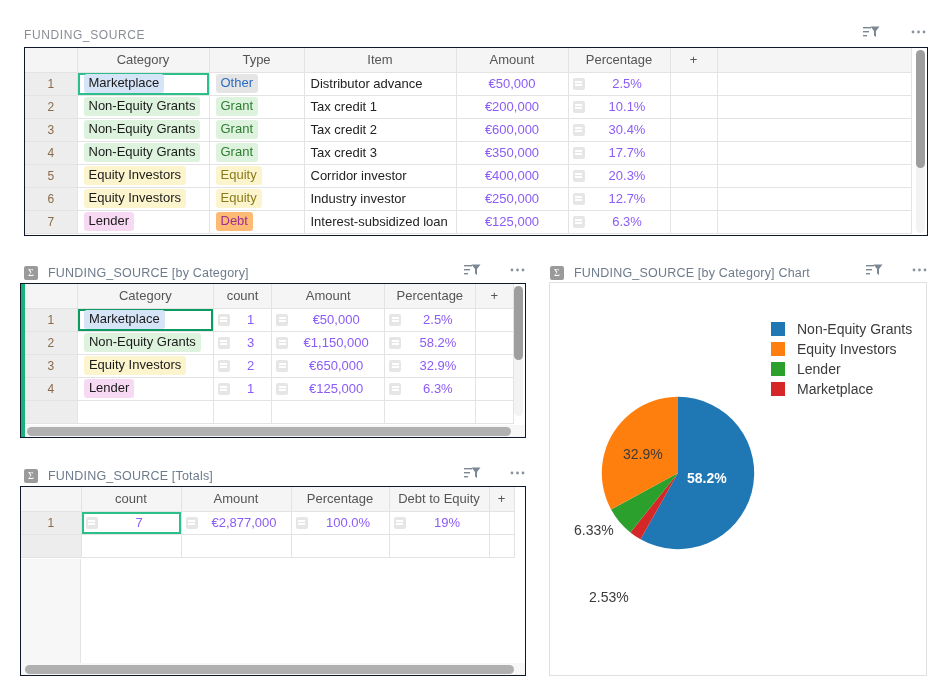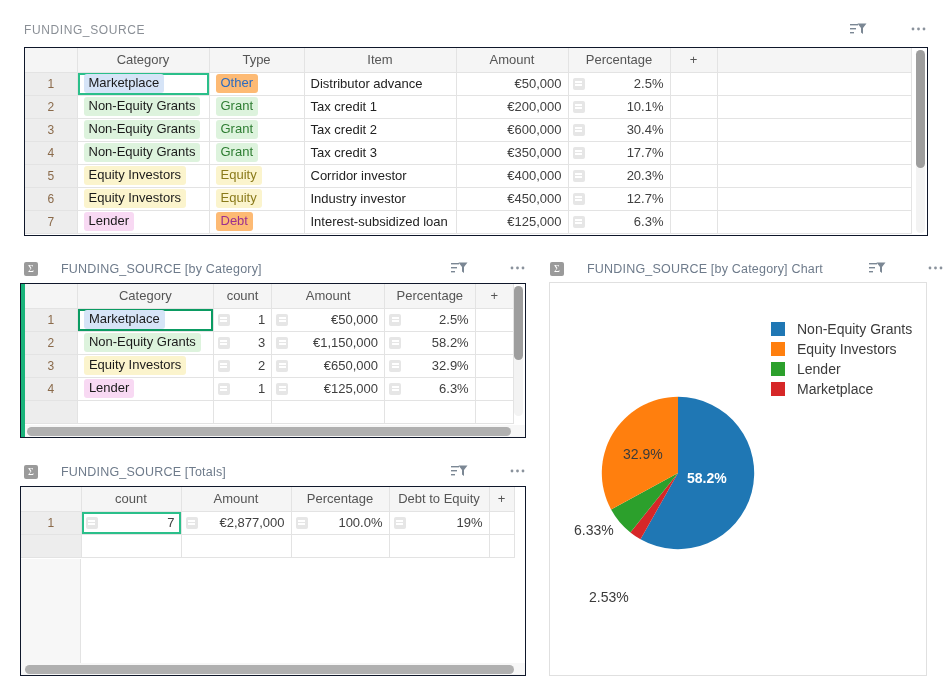--- a/index.html
+++ b/index.html
@@ -9,23 +9,23 @@
     background: #ffffff;
     font-family: "Liberation Sans", sans-serif;
     font-size: 13px;
     color: #333333;
     overflow: hidden;
   }
 
   
   .panel { position: absolute; }
   .panel-head {
-    display: flex; align-items: center;
+    display: flex; align-items: flex-end;
     height: 22px;
-    gap: 23px;
+    gap: 10px;
   }
   .sigma-badge {
     width: 14px; height: 14px;
     background: #9a9a9a;
     border-radius: 2px;
     color: #ffffff;
     font-size: 10px;
     line-height: 14px;
     text-align: center;
     font-family: "Liberation Serif", serif;
@@ -77,37 +77,37 @@
     font-size: 13px;
   }
   table.grid thead th.gutter { background: #f5f5f5; }
   td.gutter, th.gutter {
     background: #ededed;
     color: #8a6a4a;
     text-align: center;
     font-size: 12px;
     padding: 0;
   }
-  td.num { text-align: right; color: #404040; }
+  td.num { text-align: center; color: #8b5cf6; }
   td.txt { text-align: left; color: #222; }
   .plus-col { color: #444; font-size: 15px; text-align: center; }
 
   
   .chip {
     display: inline-block;
     padding: 1px 5px 2px 5px;
     border-radius: 3px;
     font-size: 13px;
     line-height: 16px;
   }
   .chip-blue   { background: #d6e4f7; color: #1a1a1a; }
   .chip-green  { background: #ddf3dd; color: #1a1a1a; }
   .chip-yellow { background: #fbf4cd; color: #1a1a1a; }
   .chip-pink   { background: #f8d9f3; color: #1a1a1a; }
-  .chip-t-blue   { background: #fdba74; color: #2d6cc0; }
+  .chip-t-blue   { background: #e5e5e5; color: #2d6cc0; }
   .chip-t-green  { background: #ddf3dd; color: #2e7d32; }
   .chip-t-yellow { background: #fbf4cd; color: #8a7a1a; }
   .chip-t-pink   { background: #fdba74; color: #9c2f8f; }
 
   td.sel { box-shadow: inset 0 0 0 2px #2bbf8a; }
   td.sel-strong { box-shadow: inset 0 0 0 2px #0b9b62; }
 
   
   .fcell { position: relative; padding-left: 22px !important; }
   .ficon {
@@ -266,21 +266,21 @@
         <td class="num">€400,000</td>
         <td class="num fcell"><span class="ficon"></span><span>20.3%</span></td>
         <td></td>
         <td></td>
       </tr>
       <tr>
         <td class="gutter">6</td>
         <td class="txt"><span class="chip chip-yellow">Equity Investors</span></td>
         <td class="txt"><span class="chip chip-t-yellow">Equity</span></td>
         <td class="txt">Industry investor</td>
-        <td class="num">€450,000</td>
+        <td class="num">€250,000</td>
         <td class="num fcell"><span class="ficon"></span><span>12.7%</span></td>
         <td></td>
         <td></td>
       </tr>
       <tr>
         <td class="gutter">7</td>
         <td class="txt"><span class="chip chip-pink">Lender</span></td>
         <td class="txt"><span class="chip chip-t-pink">Debt</span></td>
         <td class="txt">Interest-subsidized loan</td>
         <td class="num">€125,000</td>

